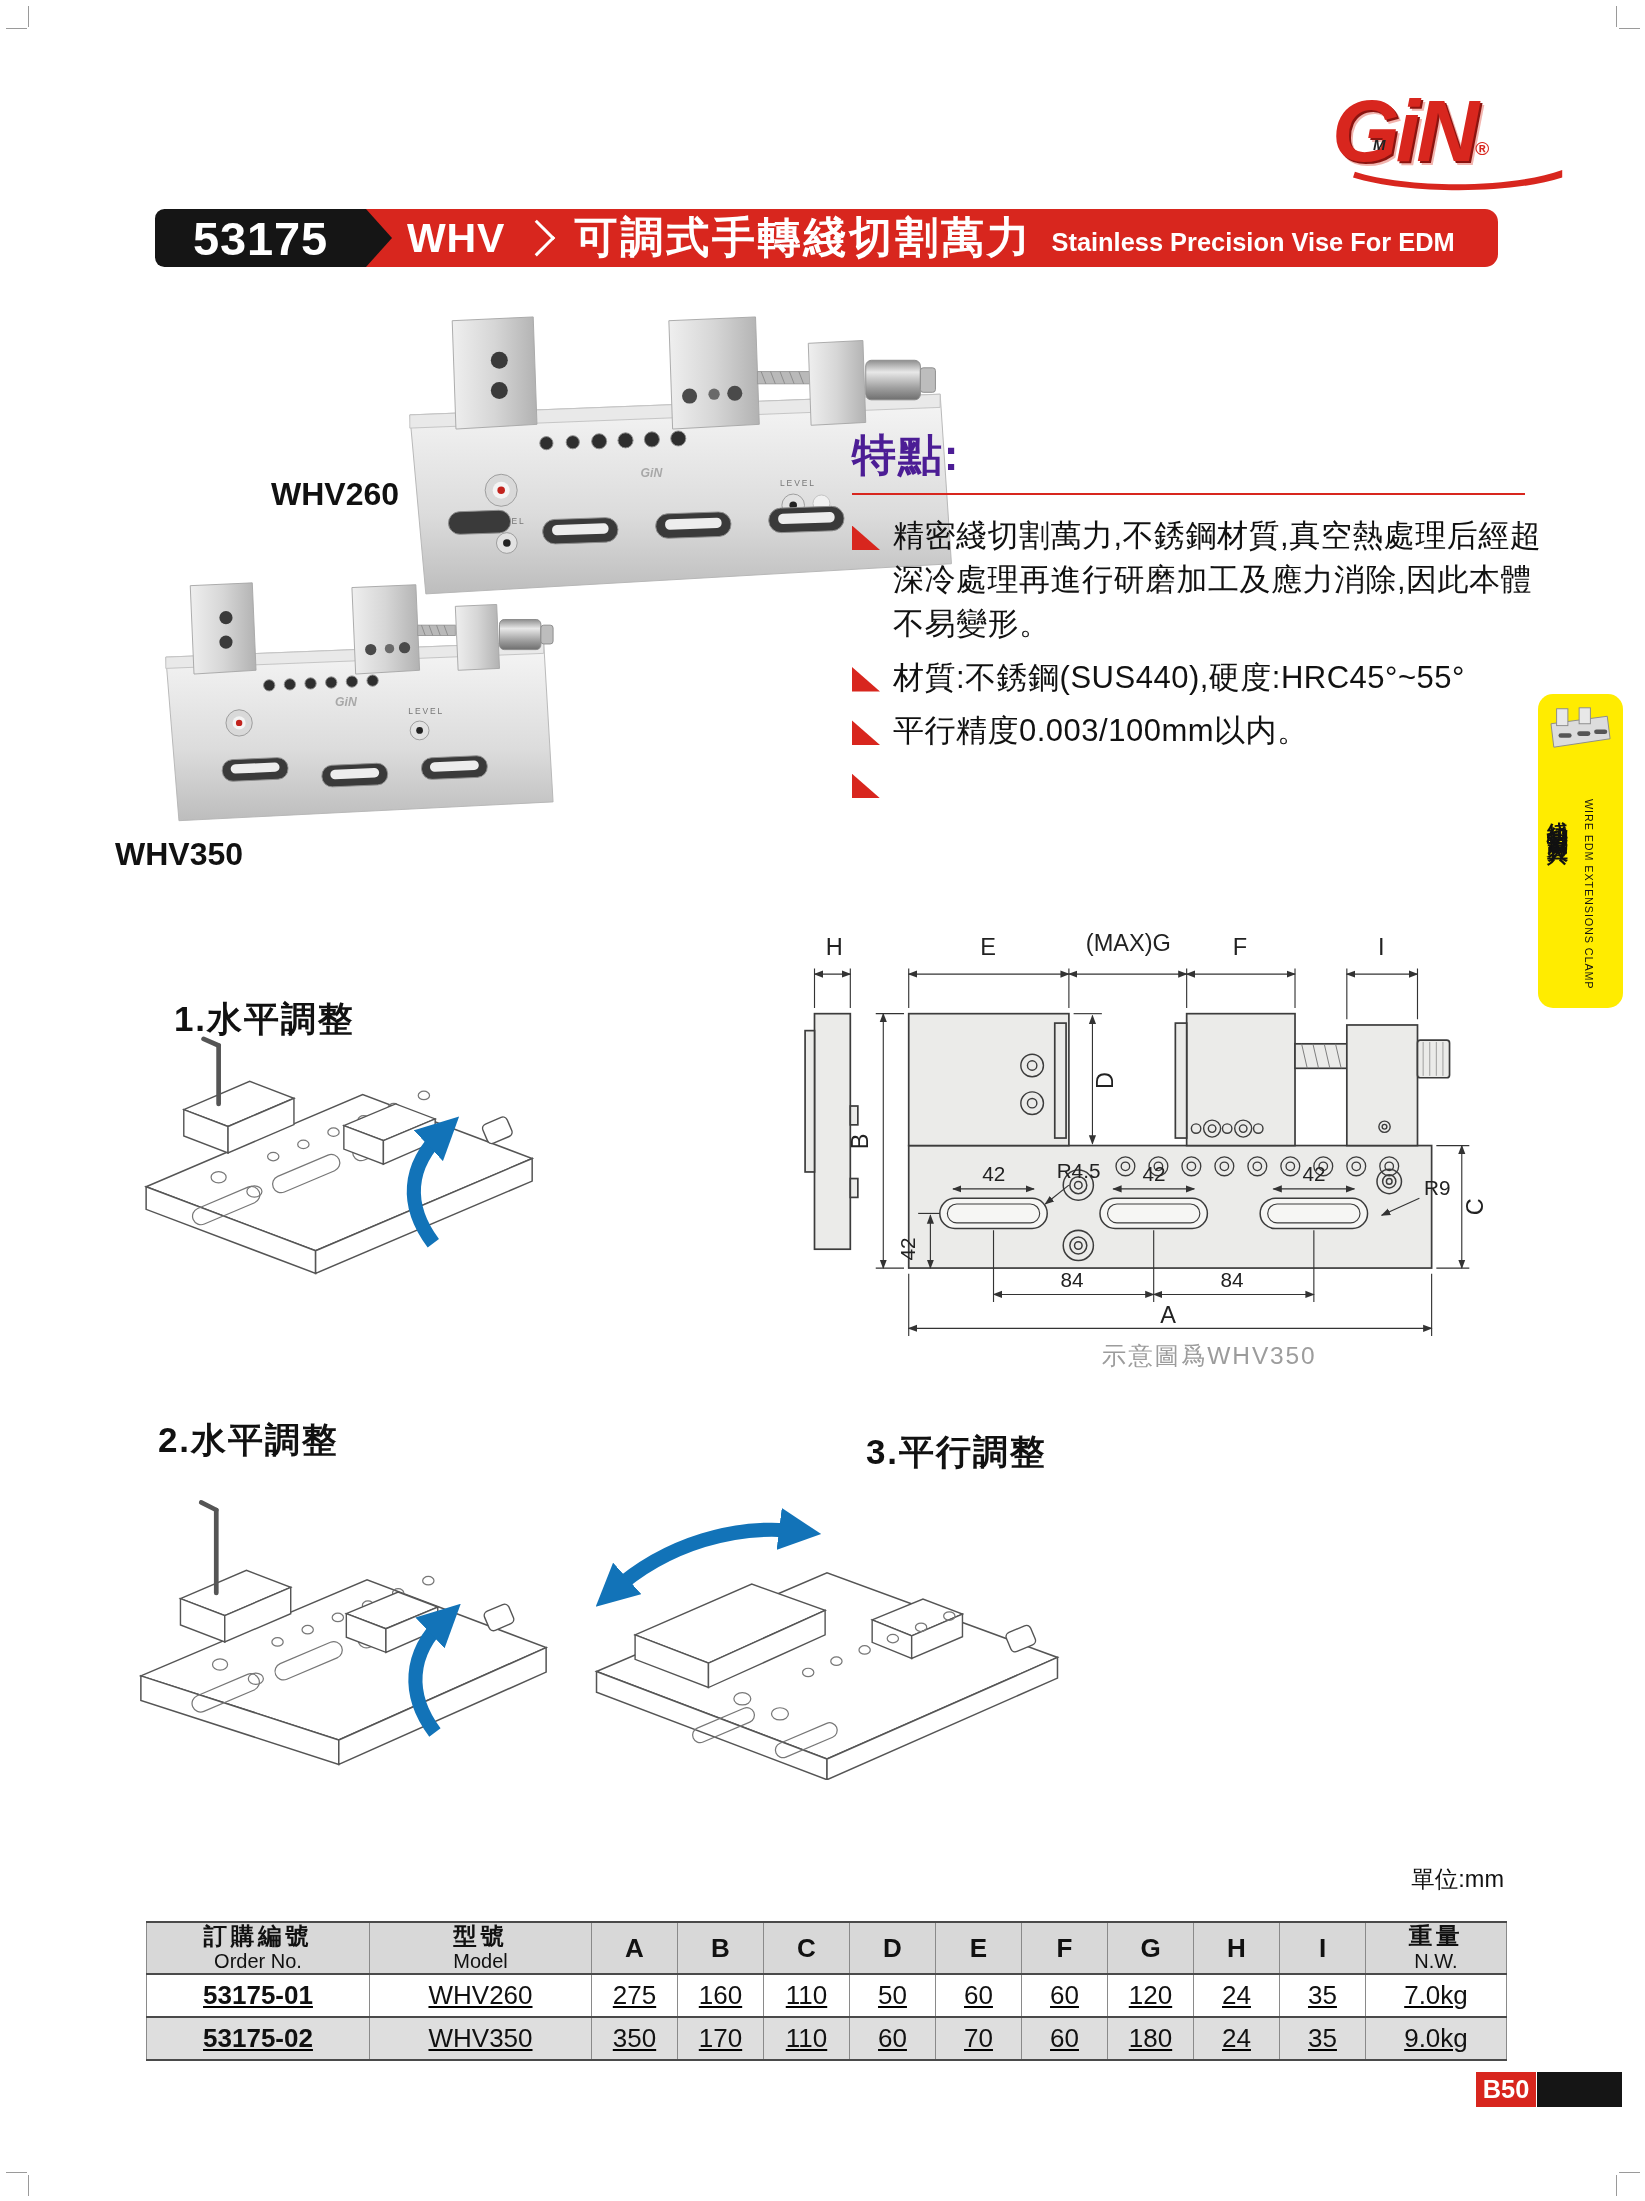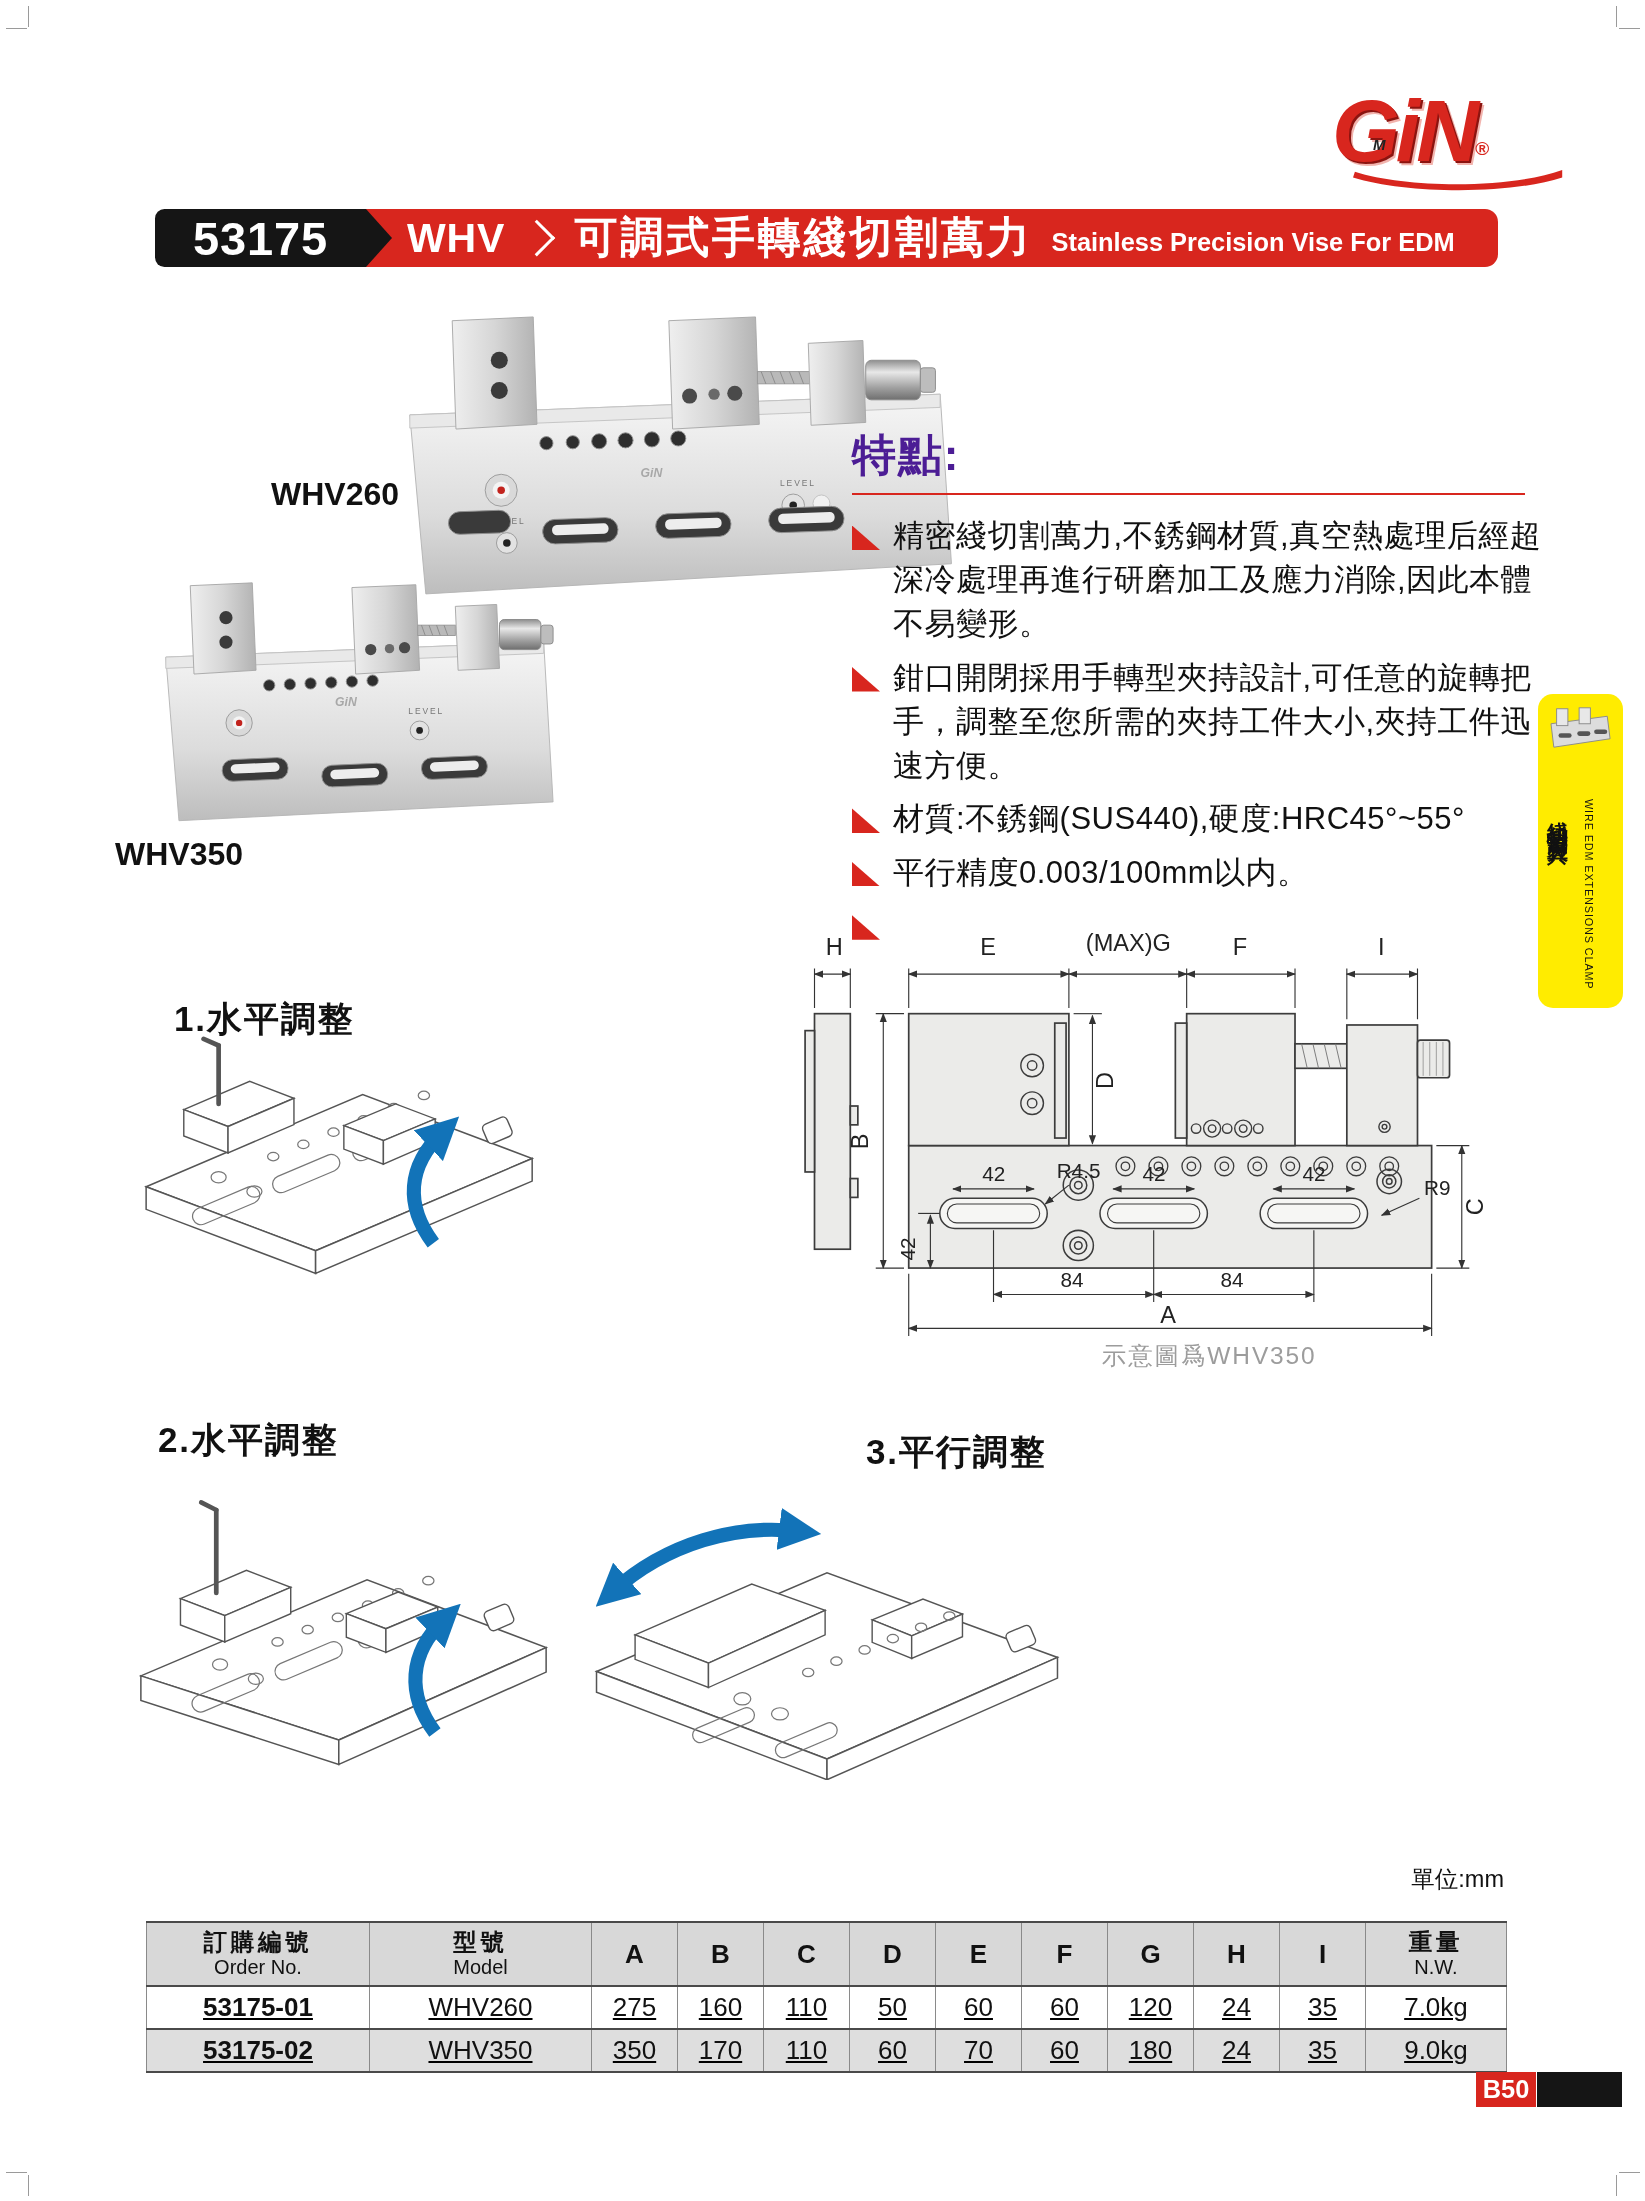--- a/index.html
+++ b/index.html
@@ -50,21 +50,21 @@
   .sechead{font-size:35px;font-weight:bold;color:#111;letter-spacing:1.9px;}
   
   #unit{left:1384px;top:1863px;width:120px;text-align:right;font-size:23.5px;color:#111;}
   #b50red{left:1476px;top:2072px;width:60px;height:35px;background:#d8261e;color:#fff;
     font-size:25.4px;font-weight:bold;display:flex;align-items:center;justify-content:center;}
   #b50black{left:1537px;top:2072px;width:85px;height:35px;background:#151515;}
   
   #spec{left:146px;top:1921px;width:1358px;border-collapse:collapse;table-layout:fixed;}
   #spec th,#spec td{border-left:0.9px solid #8a8a8a;border-right:0.9px solid #8a8a8a;
     text-align:center;vertical-align:middle;padding:0;}
-  #spec thead tr{background:#d8d8d8;height:64px;}
+  #spec thead tr{background:#d8d8d8;height:52px;}
   #spec tbody tr{height:43px;}
   #spec tbody tr.r1{background:#fff;}
   #spec tbody tr.r2{background:#dedede;}
   #spec .hzh{font-size:23.5px;font-weight:bold;color:#111;letter-spacing:3.8px;line-height:1.15;}
   #spec .hen{font-size:20px;color:#111;font-weight:normal;letter-spacing:0;}
   #spec .dimh{font-size:26px;font-weight:bold;color:#111;}
   #spec td{font-size:26px;color:#111;}
   #spec td.ord{font-weight:bold;}
   #spec thead tr{border-top:2.8px solid #4a4a4a;border-bottom:2.8px solid #4a4a4a;}
   #spec tbody tr{border-bottom:2.8px solid #4a4a4a;text-decoration:underline;}
@@ -228,24 +228,20 @@
 </svg>
 <div class="abs plabel" style="left:115px;top:836px;">WHV350</div>
 
 <div class="abs" id="features">
   <div class="fhead">特點:</div>
   <div class="fline"></div>
   <ul>
     <li>
           <span class="tri"></span>
           <span class="ftxt">精密綫切割萬力,不銹鋼材質,真空熱處理后經超深冷處理再進行研磨加工及應力消除,因此本體不易變形。</span>
-        </li>
-    <li>
-          <span class="tri"></span>
-          <span class="ftxt">鉗口開閉採用手轉型夾持設計,可任意的旋轉把手，調整至您所需的夾持工件大小,夾持工件迅速方便。</span>
         </li>
     <li>
           <span class="tri"></span>
           <span class="ftxt">材質:不銹鋼(SUS440),硬度:HRC45°~55°</span>
         </li>
     <li>
           <span class="tri"></span>
           <span class="ftxt">平行精度0.003/100mm以内。</span>
         </li>
     <li>

